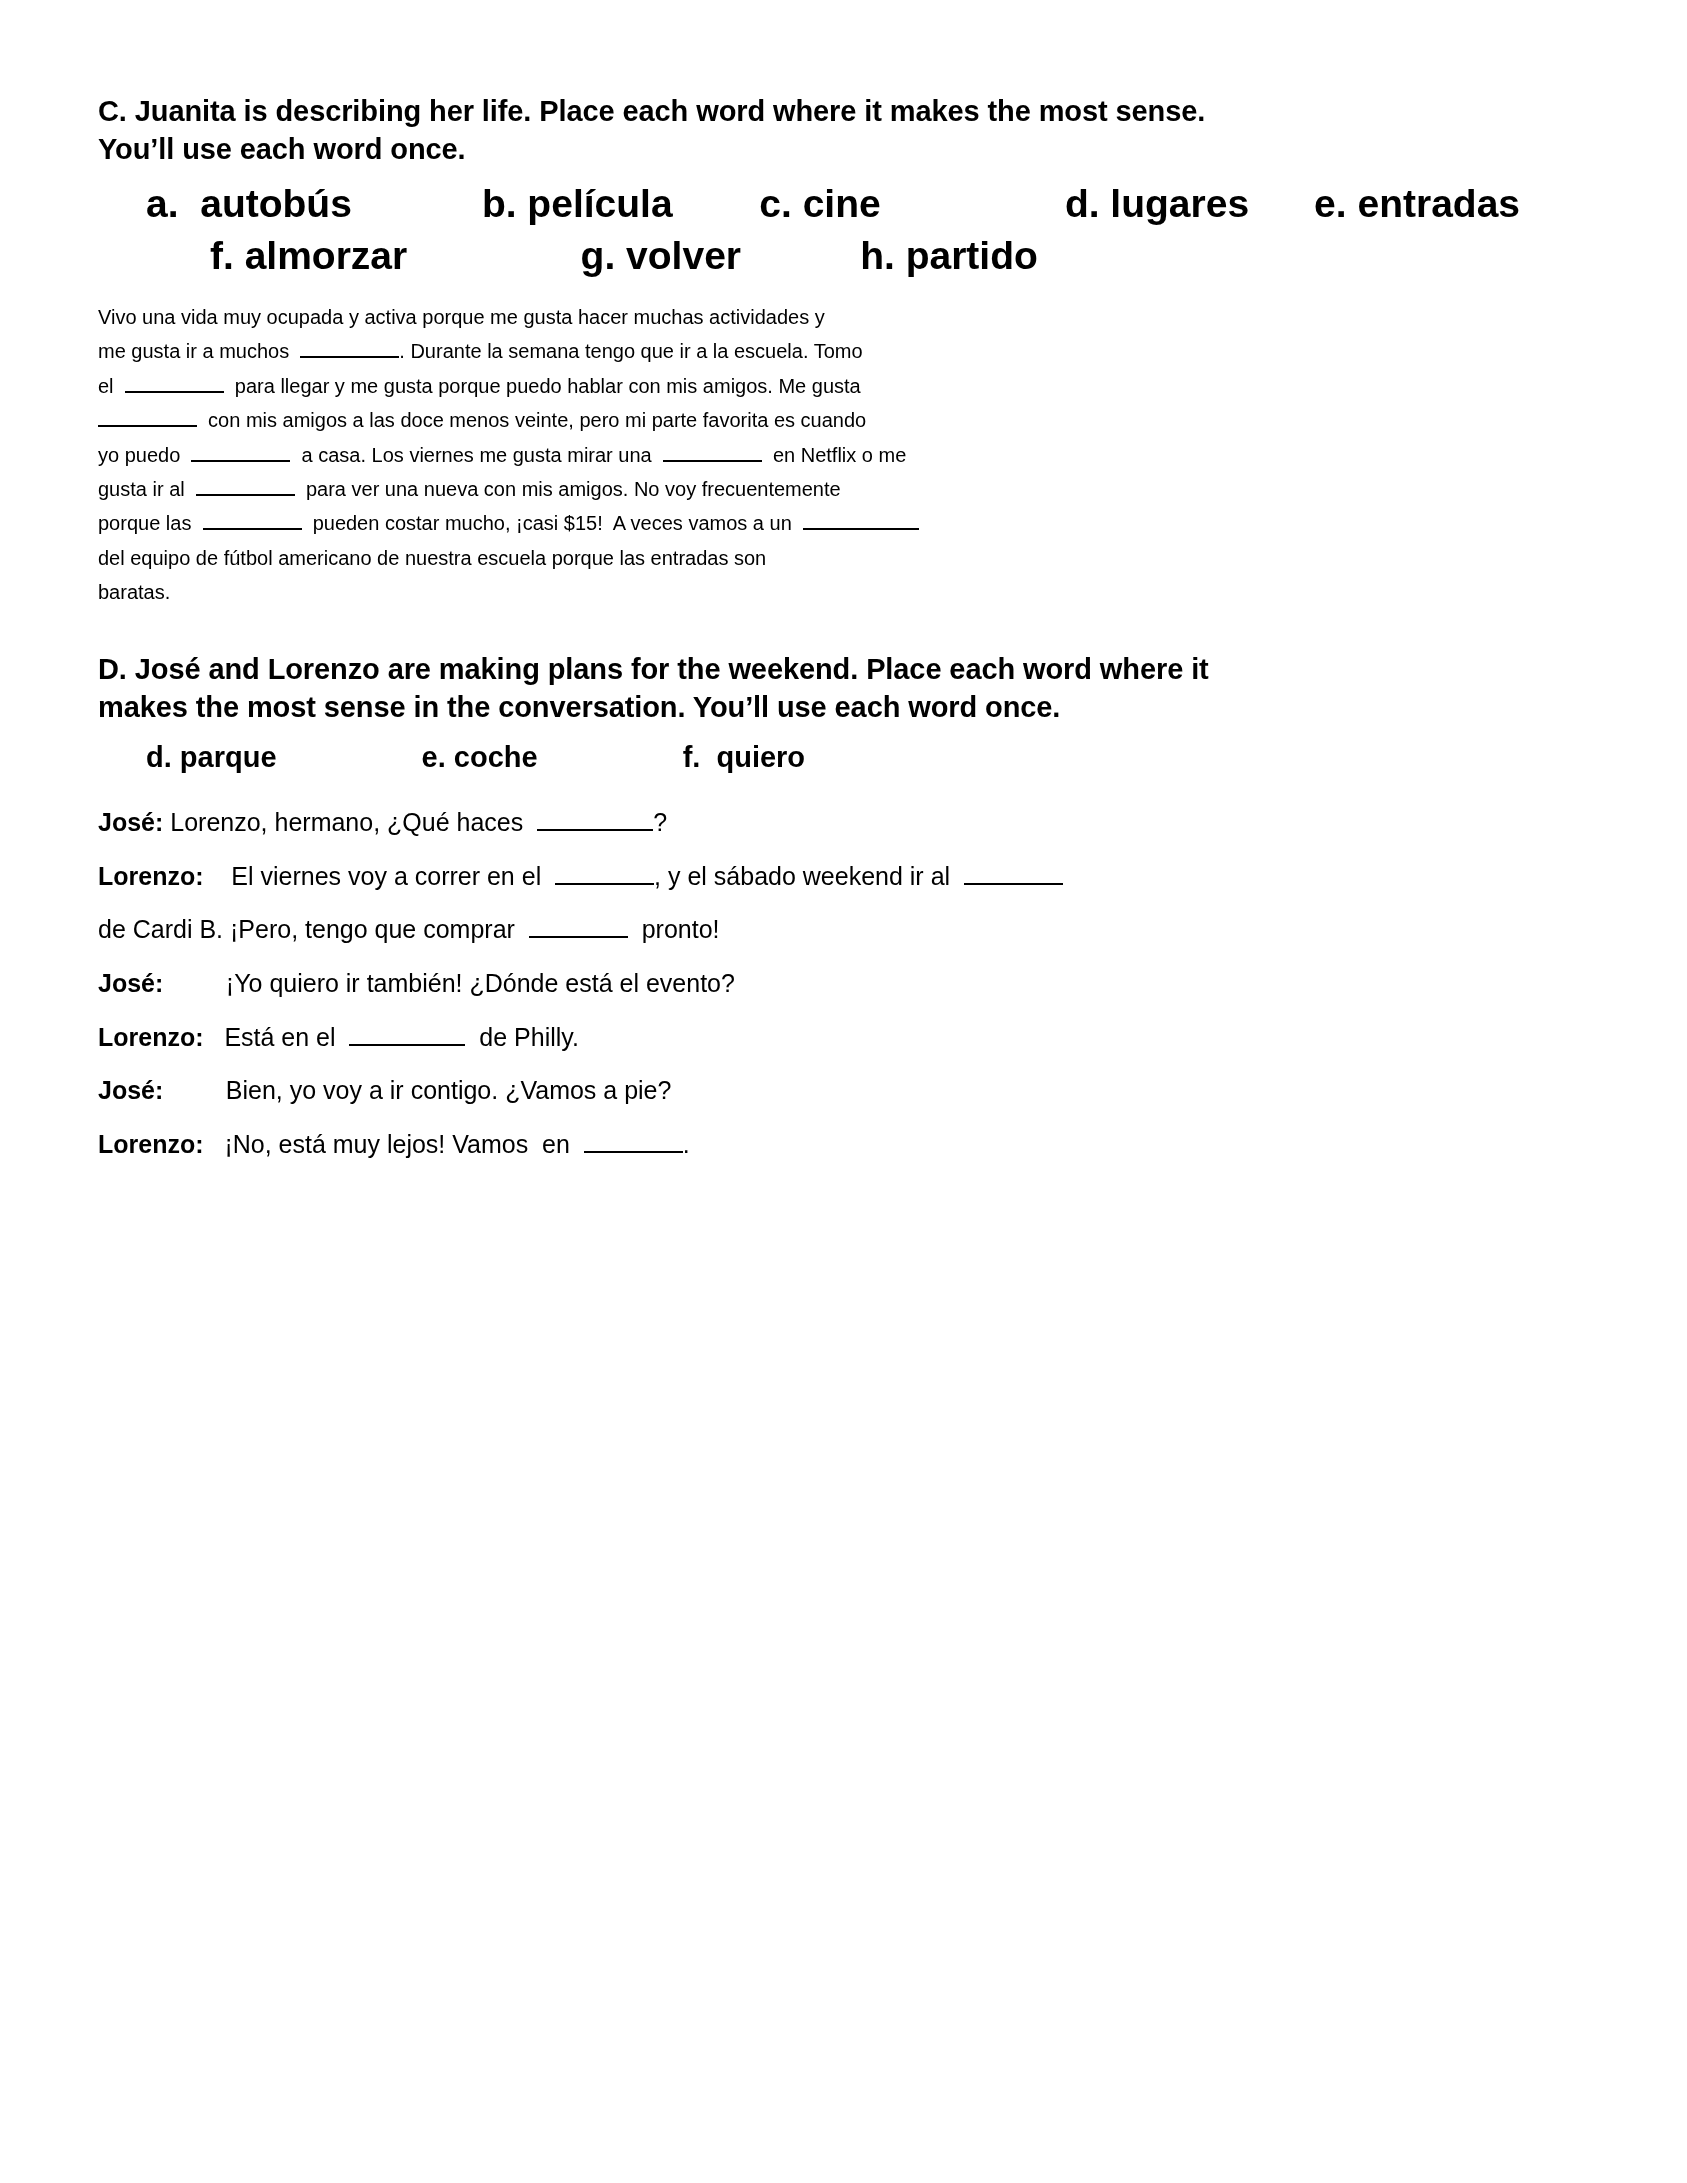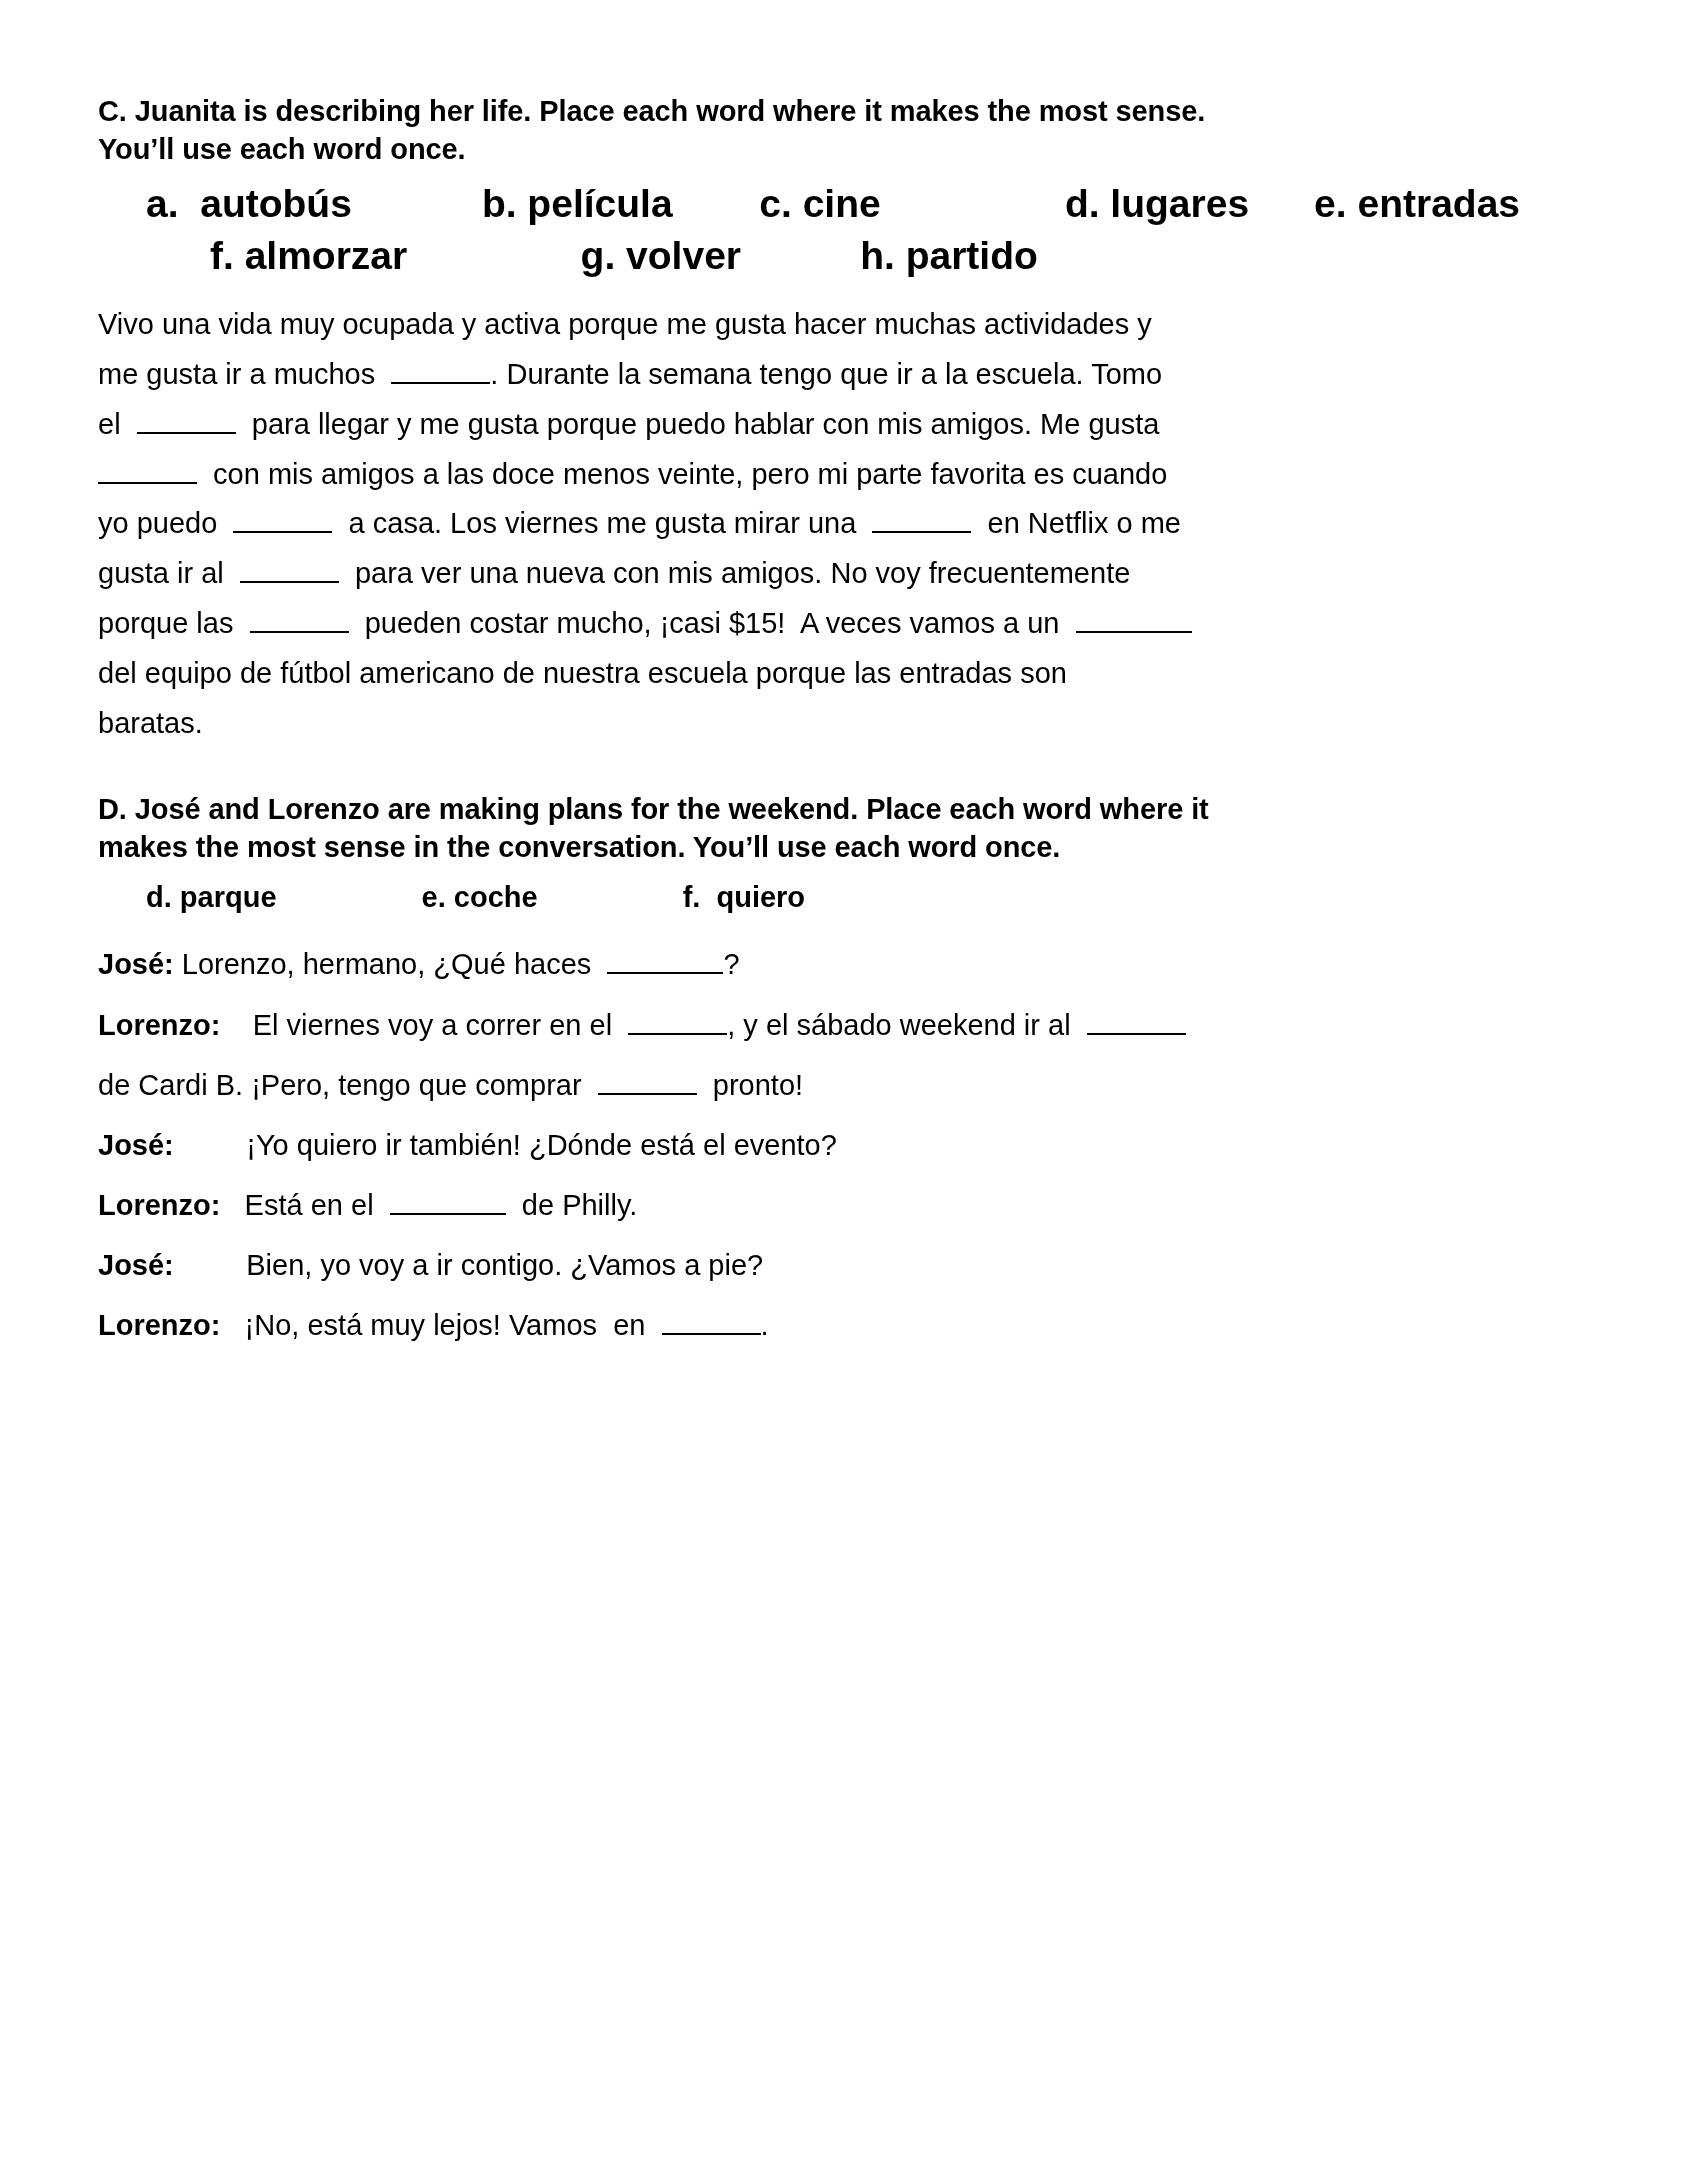--- a/index.html
+++ b/index.html
@@ -40,40 +40,40 @@
     display: block;
     white-space: pre;
   }
   .wordbank .row.r1 {
     padding-left: 48px;
   }
   .wordbank .row.r2 {
     padding-left: 112px;
   }
   .para {
-    font-size: 29px;
+    font-size: 20px;
     line-height: 1.72;
     margin-top: 17px;
     text-align: left;
   }
   .para .ln {
     display: block;
     white-space: pre;
   }
   .blank {
     display: inline-block;
     border-bottom: 2px solid #000;
     height: 0;
     vertical-align: baseline;
   }
   .b2 { width: 99px; }
   .b3 { width: 116px; }
   .spacer-lg { height: 42px; }
   .dialogue {
-    font-size: 29px;
+    font-size: 25px;
     line-height: 1.62;
     margin-top: 24px;
   }
   .dline {
     display: block;
     white-space: pre;
     margin-bottom: 13.2px;
   }
   .spk {
     font-weight: bold;

